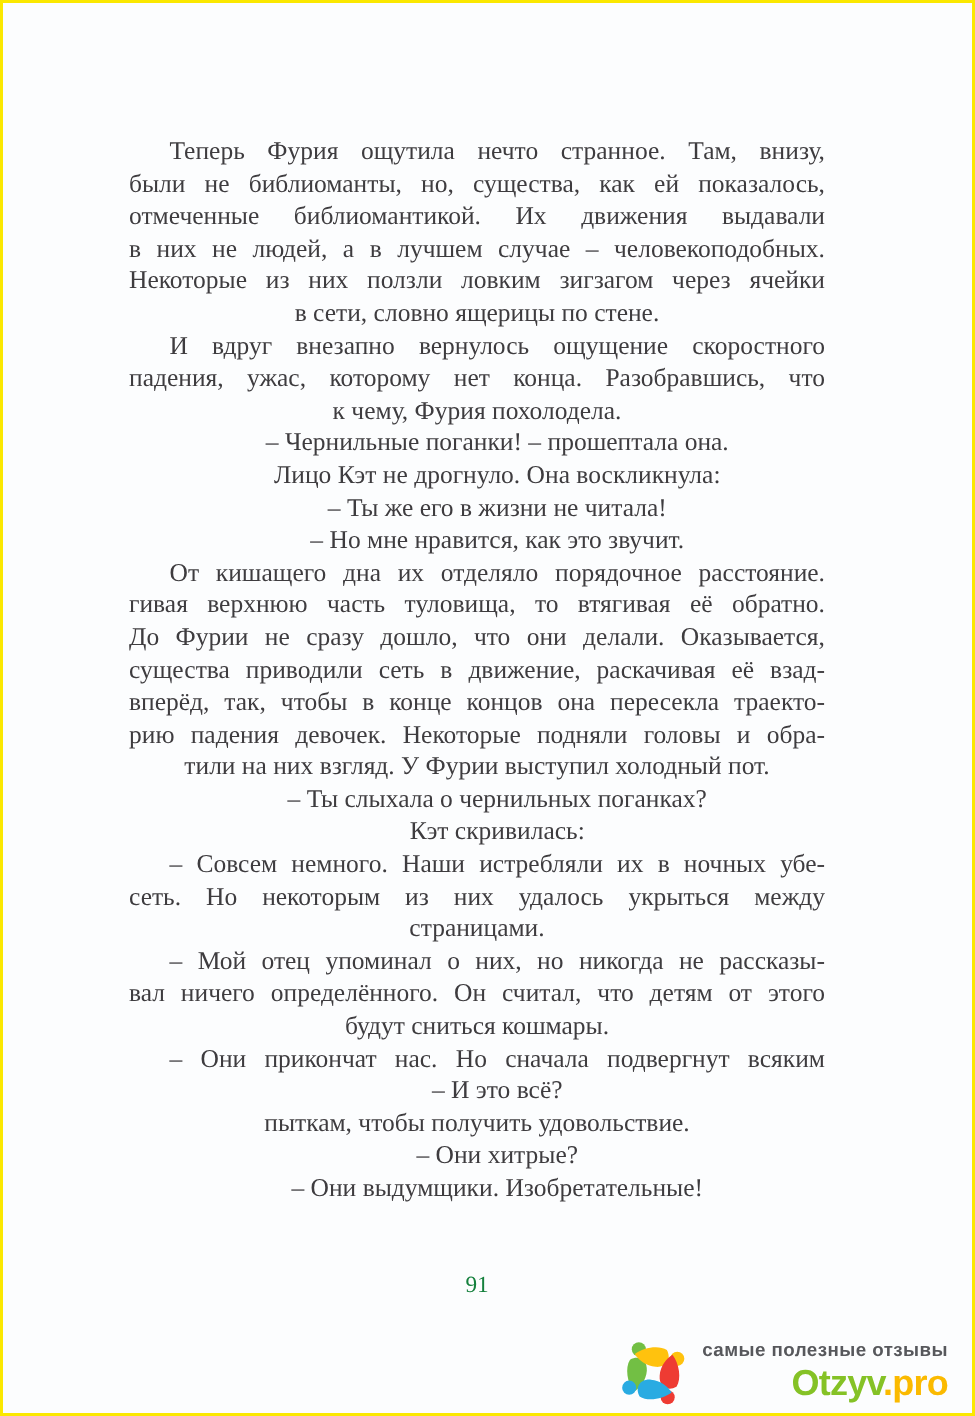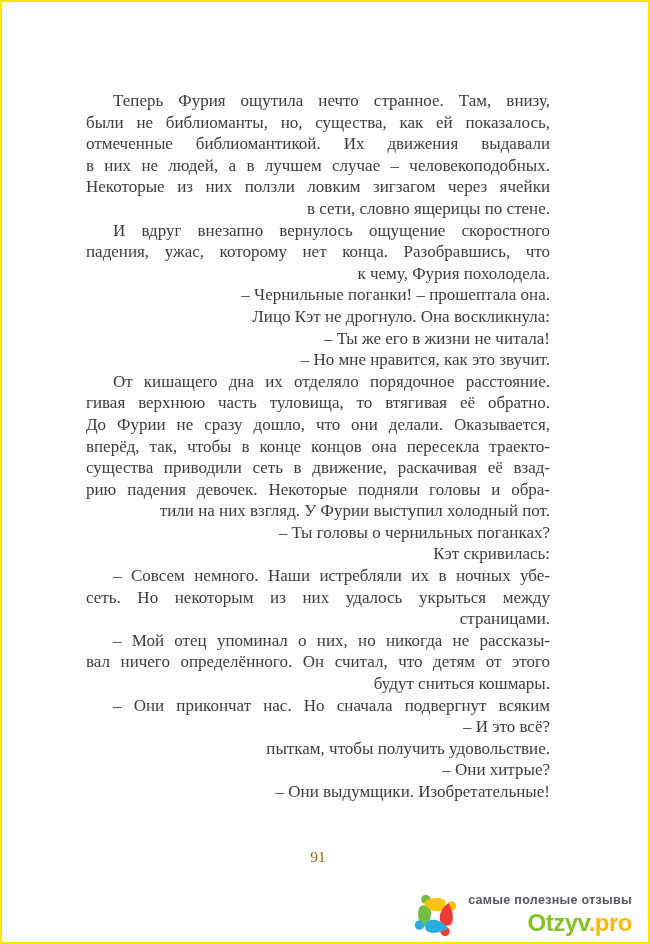--- a/index.html
+++ b/index.html
@@ -29,35 +29,35 @@
     left: 84px;
     top: 88px;
     width: 464px;
   }
   .ln {
     font-size: 17px;
     line-height: 21.6px;
     height: 21.6px;
     white-space: normal;
     overflow: hidden;
-    text-align: right;
+    text-align: center;
   }
   .ln.just {
     text-align: justify;
     text-align-last: justify;
   }
   .ln.ind { padding-left: 27px; }
   .page-number {
     position: absolute;
     left: 84px;
     top: 846px;
     width: 464px;
     text-align: center;
     font-size: 15.5px;
-    color: #a16207;
+    color: #15803d;
   }
   .brand {
     position: absolute;
     right: 0;
     bottom: 3px;
     display: flex;
     align-items: center;
     gap: 9px;
     padding-right: 16px;
     font-family: "Liberation Sans", sans-serif;
@@ -105,25 +105,25 @@
       <div class="ln just ind">И вдруг внезапно вернулось ощущение скоростного</div>
       <div class="ln just">падения, ужас, которому нет конца. Разобравшись, что</div>
       <div class="ln">к чему, Фурия похолодела.</div>
       <div class="ln ind">– Чернильные поганки! – прошептала она.</div>
       <div class="ln ind">Лицо Кэт не дрогнуло. Она воскликнула:</div>
       <div class="ln ind">– Ты же его в жизни не читала!</div>
       <div class="ln ind">– Но мне нравится, как это звучит.</div>
       <div class="ln just ind">От кишащего дна их отделяло порядочное расстояние.</div>
       <div class="ln just">гивая верхнюю часть туловища, то втягивая её обратно.</div>
       <div class="ln just">До Фурии не сразу дошло, что они делали. Оказывается,</div>
+      <div class="ln just">существа приводили сеть в движение, раскачивая её взад-</div>
       <div class="ln just">вперёд, так, чтобы в конце концов она пересекла траекто-</div>
-      <div class="ln just">существа приводили сеть в движение, раскачивая её взад-</div>
       <div class="ln just">рию падения девочек. Некоторые подняли головы и обра-</div>
       <div class="ln">тили на них взгляд. У Фурии выступил холодный пот.</div>
-      <div class="ln ind">– Ты головы о чернильных поганках?</div>
+      <div class="ln ind">– Ты слыхала о чернильных поганках?</div>
       <div class="ln ind">Кэт скривилась:</div>
       <div class="ln just ind">– Совсем немного. Наши истребляли их в ночных убе-</div>
       <div class="ln just">сеть. Но некоторым из них удалось укрыться между</div>
       <div class="ln">страницами.</div>
       <div class="ln just ind">– Мой отец упоминал о них, но никогда не рассказы-</div>
       <div class="ln just">вал ничего определённого. Он считал, что детям от этого</div>
       <div class="ln">будут сниться кошмары.</div>
       <div class="ln just ind">– Они прикончат нас. Но сначала подвергнут всяким</div>
       <div class="ln ind">– И это всё?</div>
       <div class="ln">пыткам, чтобы получить удовольствие.</div>

